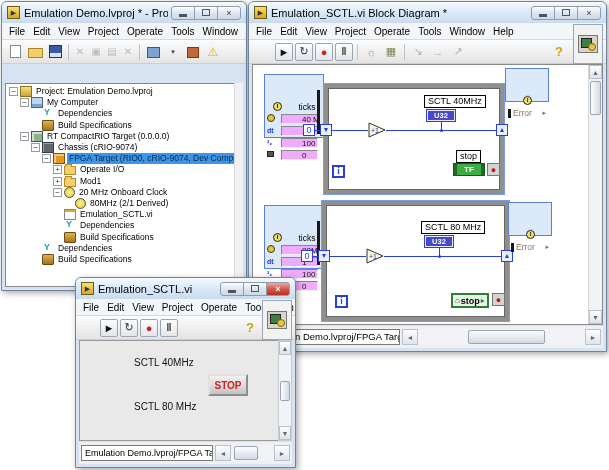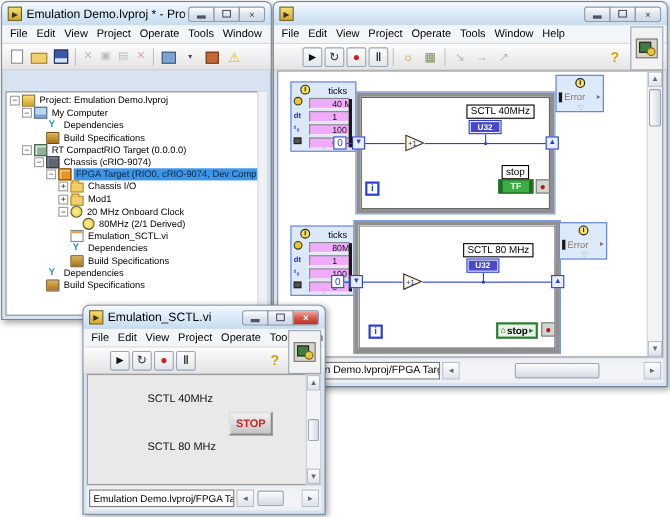--- a/index.html
+++ b/index.html
@@ -100,21 +100,21 @@
   
   #bd{left:248px;top:1px;width:359px;height:351px;z-index:2;}
   .bd-client{position:absolute;left:3px;right:3px;top:62px;bottom:26px;background:#fff;
         border:1px solid #8a8a8a;overflow:hidden;}
   .bd-status{position:absolute;left:3px;right:3px;bottom:3px;height:22px;background:#eef0f3;
         display:flex;align-items:center;gap:2px;padding:2px;}
   .diagram{position:absolute;left:0;top:0;right:14px;bottom:0;}
   .loop{position:absolute;border:4px solid #8f8f8f;outline:1px solid #7c9ce8;background:#fff;
         box-shadow:inset 0 0 0 1px #666;}
   .tl-node{position:absolute;background:#dce9f8;border:1px solid #5a7fd6;}
-  .tl-header{height:13px;display:flex;align-items:center;justify-content:center;gap:17px;font-size:8.5px;}
+  .tl-header{height:13px;display:flex;align-items:center;justify-content:center;gap:17px;font-size:8.5px;margin-top:25px;}
   .clockface{width:9px;height:9px;border-radius:50%;background:#f2e060;border:1px solid #222;flex:none;position:relative;}
   .clockface::after{content:"";position:absolute;left:3px;top:1px;width:1px;height:4px;background:#222;}
   .tl-row{height:12px;display:flex;align-items:center;gap:1px;padding-left:2px;}
   .row-icon{width:13px;color:#2233cc;font-size:7px;font-weight:bold;flex:none;line-height:10px;}
   .row-icon .memchip{display:inline-block;width:7px;height:6px;background:#555;border:1px solid #222;}
   .row-icon .miniclock{display:inline-block;width:8px;height:8px;border-radius:50%;background:#e8c62c;border:1px solid #333;}
   .row-val{width:37px;height:10px;background:#f0abfc;border:1px solid #888;
         border-right-color:#f4f4f4;border-bottom-color:#f4f4f4;font-size:8px;line-height:9px;padding-left:20px;color:#111;overflow:hidden;white-space:nowrap;}
   .node-strip{position:absolute;right:3px;top:15px;width:3px;height:44px;background:#181818;}
   .ghost{position:absolute;bottom:-1px;left:46%;color:#aebcd6;font-size:7px;}
@@ -243,21 +243,21 @@
     <span class="tree-label">Chassis (cRIO-9074)</span>
   </div>
       <div class="tree-row" style="padding-left: 36px;">
     <span class="expander">−</span>
     <span class="tree-icon icon-fpga"></span>
     <span class="tree-label selected">FPGA Target (RIO0, cRIO-9074, Dev Computer)</span>
   </div>
       <div class="tree-row" style="padding-left: 47px;">
     <span class="expander">+</span>
     <span class="tree-icon icon-folder"></span>
-    <span class="tree-label">Chassis I/O</span>
+    <span class="tree-label">Operate I/O</span>
   </div>
       <div class="tree-row" style="padding-left: 47px;">
     <span class="expander">+</span>
     <span class="tree-icon icon-folder"></span>
     <span class="tree-label">Mod1</span>
   </div>
       <div class="tree-row" style="padding-left: 47px;">
     <span class="expander">−</span>
     <span class="tree-icon icon-clock"></span>
     <span class="tree-label">20 MHz Onboard Clock</span>
@@ -292,20 +292,21 @@
     <span class="tree-icon icon-build"></span>
     <span class="tree-label">Build Specifications</span>
   </div>
     </div>
   <div class="tree-vscroll"></div>
 </div>
 
 <div class="win" id="bd">
   <div class="titlebar">
     <span class="app-icon">▶</span>
+    <span class="title-text">Emulation_SCTL.vi Block Diagram *</span>
     <span class="winbtns">
       <span class="winbtn">
           <span class="minbar"></span>
         </span>
       <span class="winbtn">
           <span class="maxbox"></span>
         </span>
       <span class="winbtn closebtn">×</span>
     </span>
   </div>

